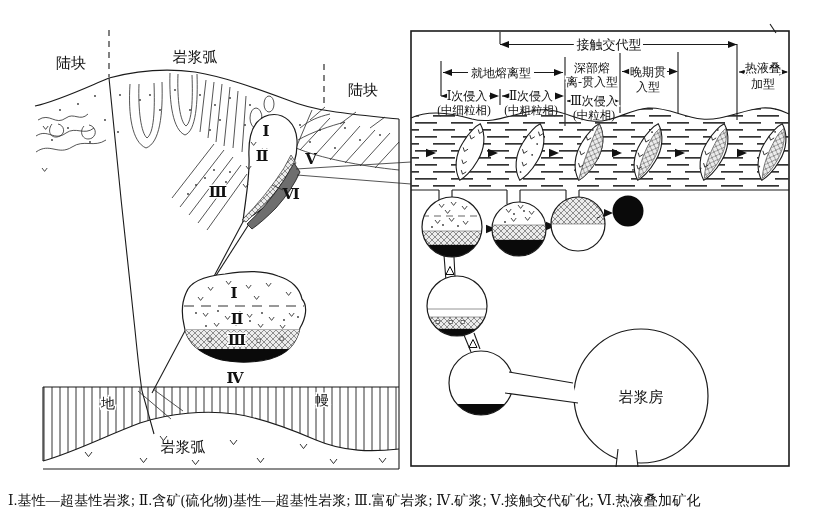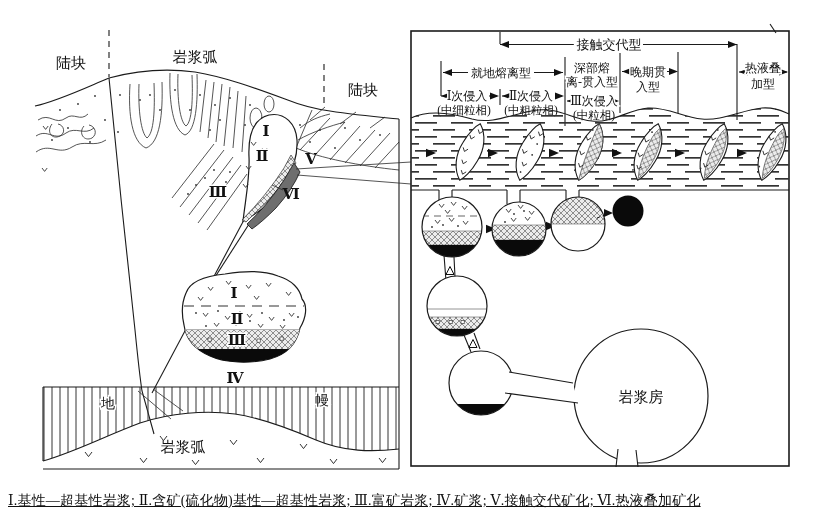--- a/index.html
+++ b/index.html
@@ -12,21 +12,21 @@
   text{font-family:"Liberation Serif","DejaVu Serif",serif;fill:#111;}
   .cjk15{font-size:15px;}
   .cjk14{font-size:14px;}
   .rn{font-size:15px;font-weight:600;}
   .hdr{font-size:12px;}
   .hdr13{font-size:13px;}
   .hdr11{font-size:11.5px;}
   .mid{text-anchor:middle;}
   .halo{paint-order:stroke;stroke:#fff;stroke-width:3px;}
   .caption{position:absolute;left:8px;top:492px;width:820px;font-size:14px;
-           white-space:nowrap;letter-spacing:.2px;color:#101010;text-decoration:underline;}
+           white-space:nowrap;letter-spacing:.2px;color:#101010;}
 </style>
 </head>
 <body>
 
 <div class="page">
 <svg width="831" height="490" viewBox="0 0 831 490">
   <defs>
     <pattern id="xhatch" width="6" height="6" patternUnits="userSpaceOnUse">
       <rect width="6" height="6" fill="#ececec"></rect>
       <path d="M0,0 L6,6 M6,0 L0,6" stroke="#666" stroke-width="0.7"></path>

